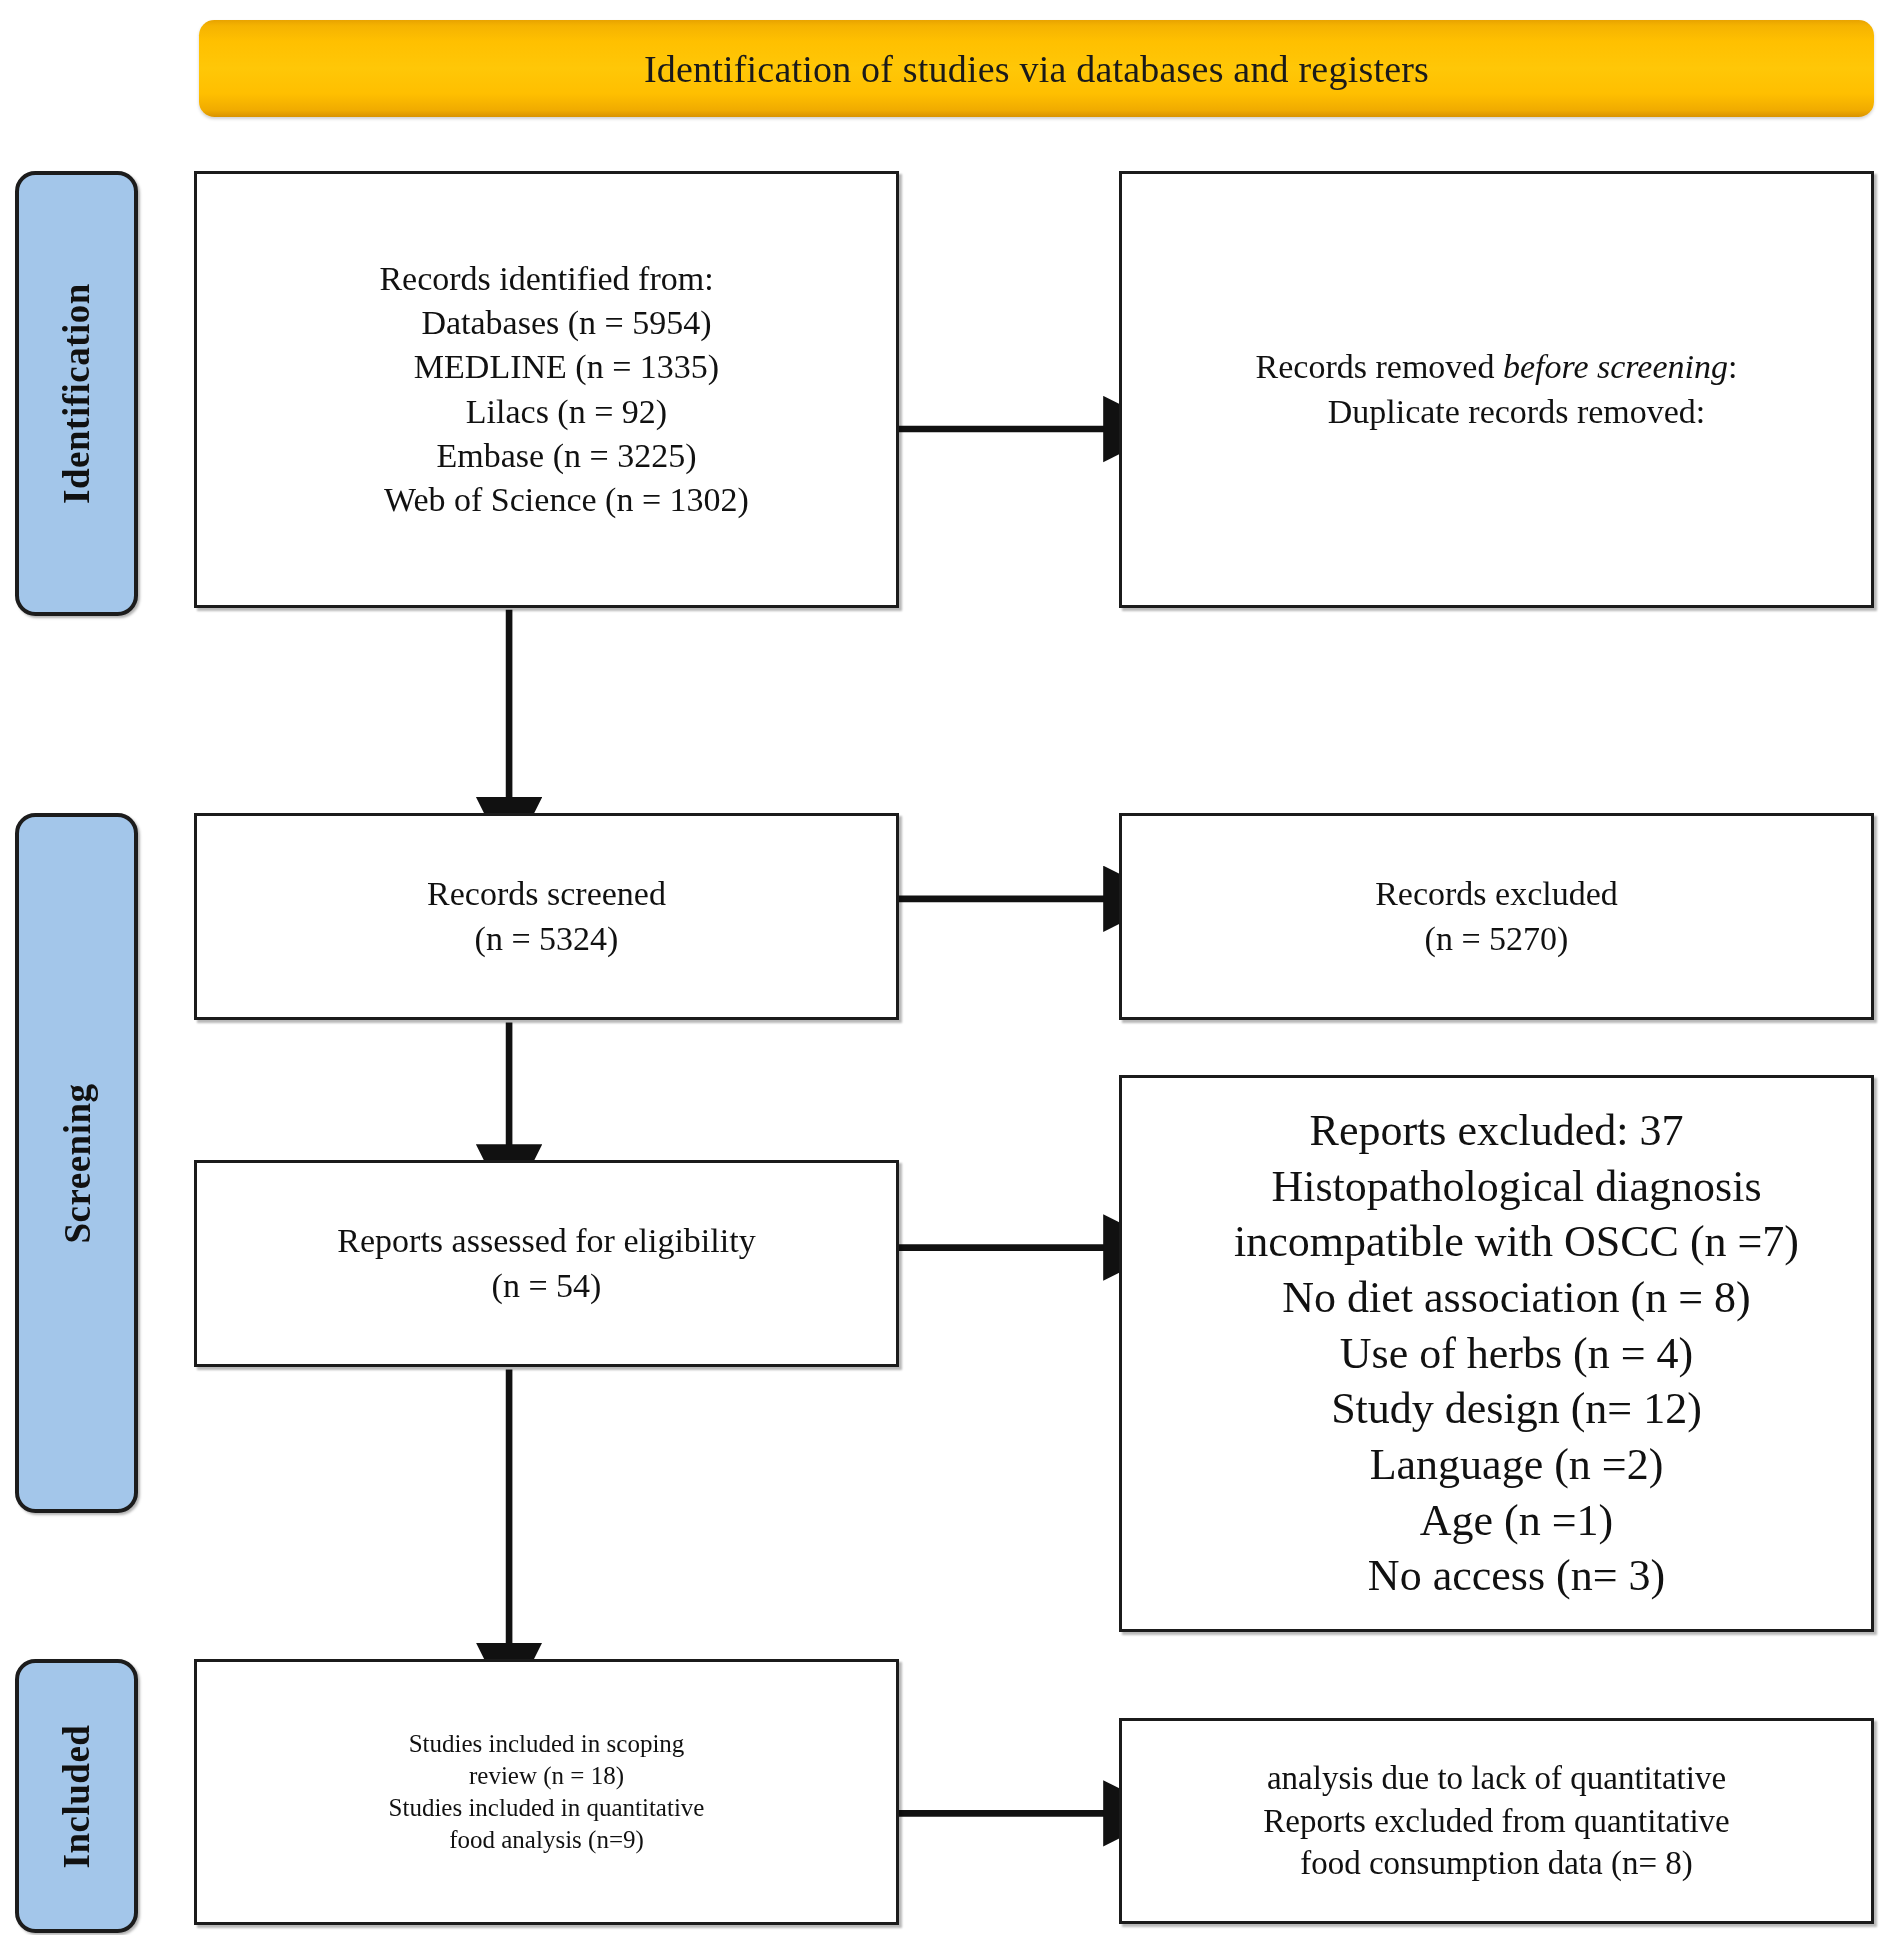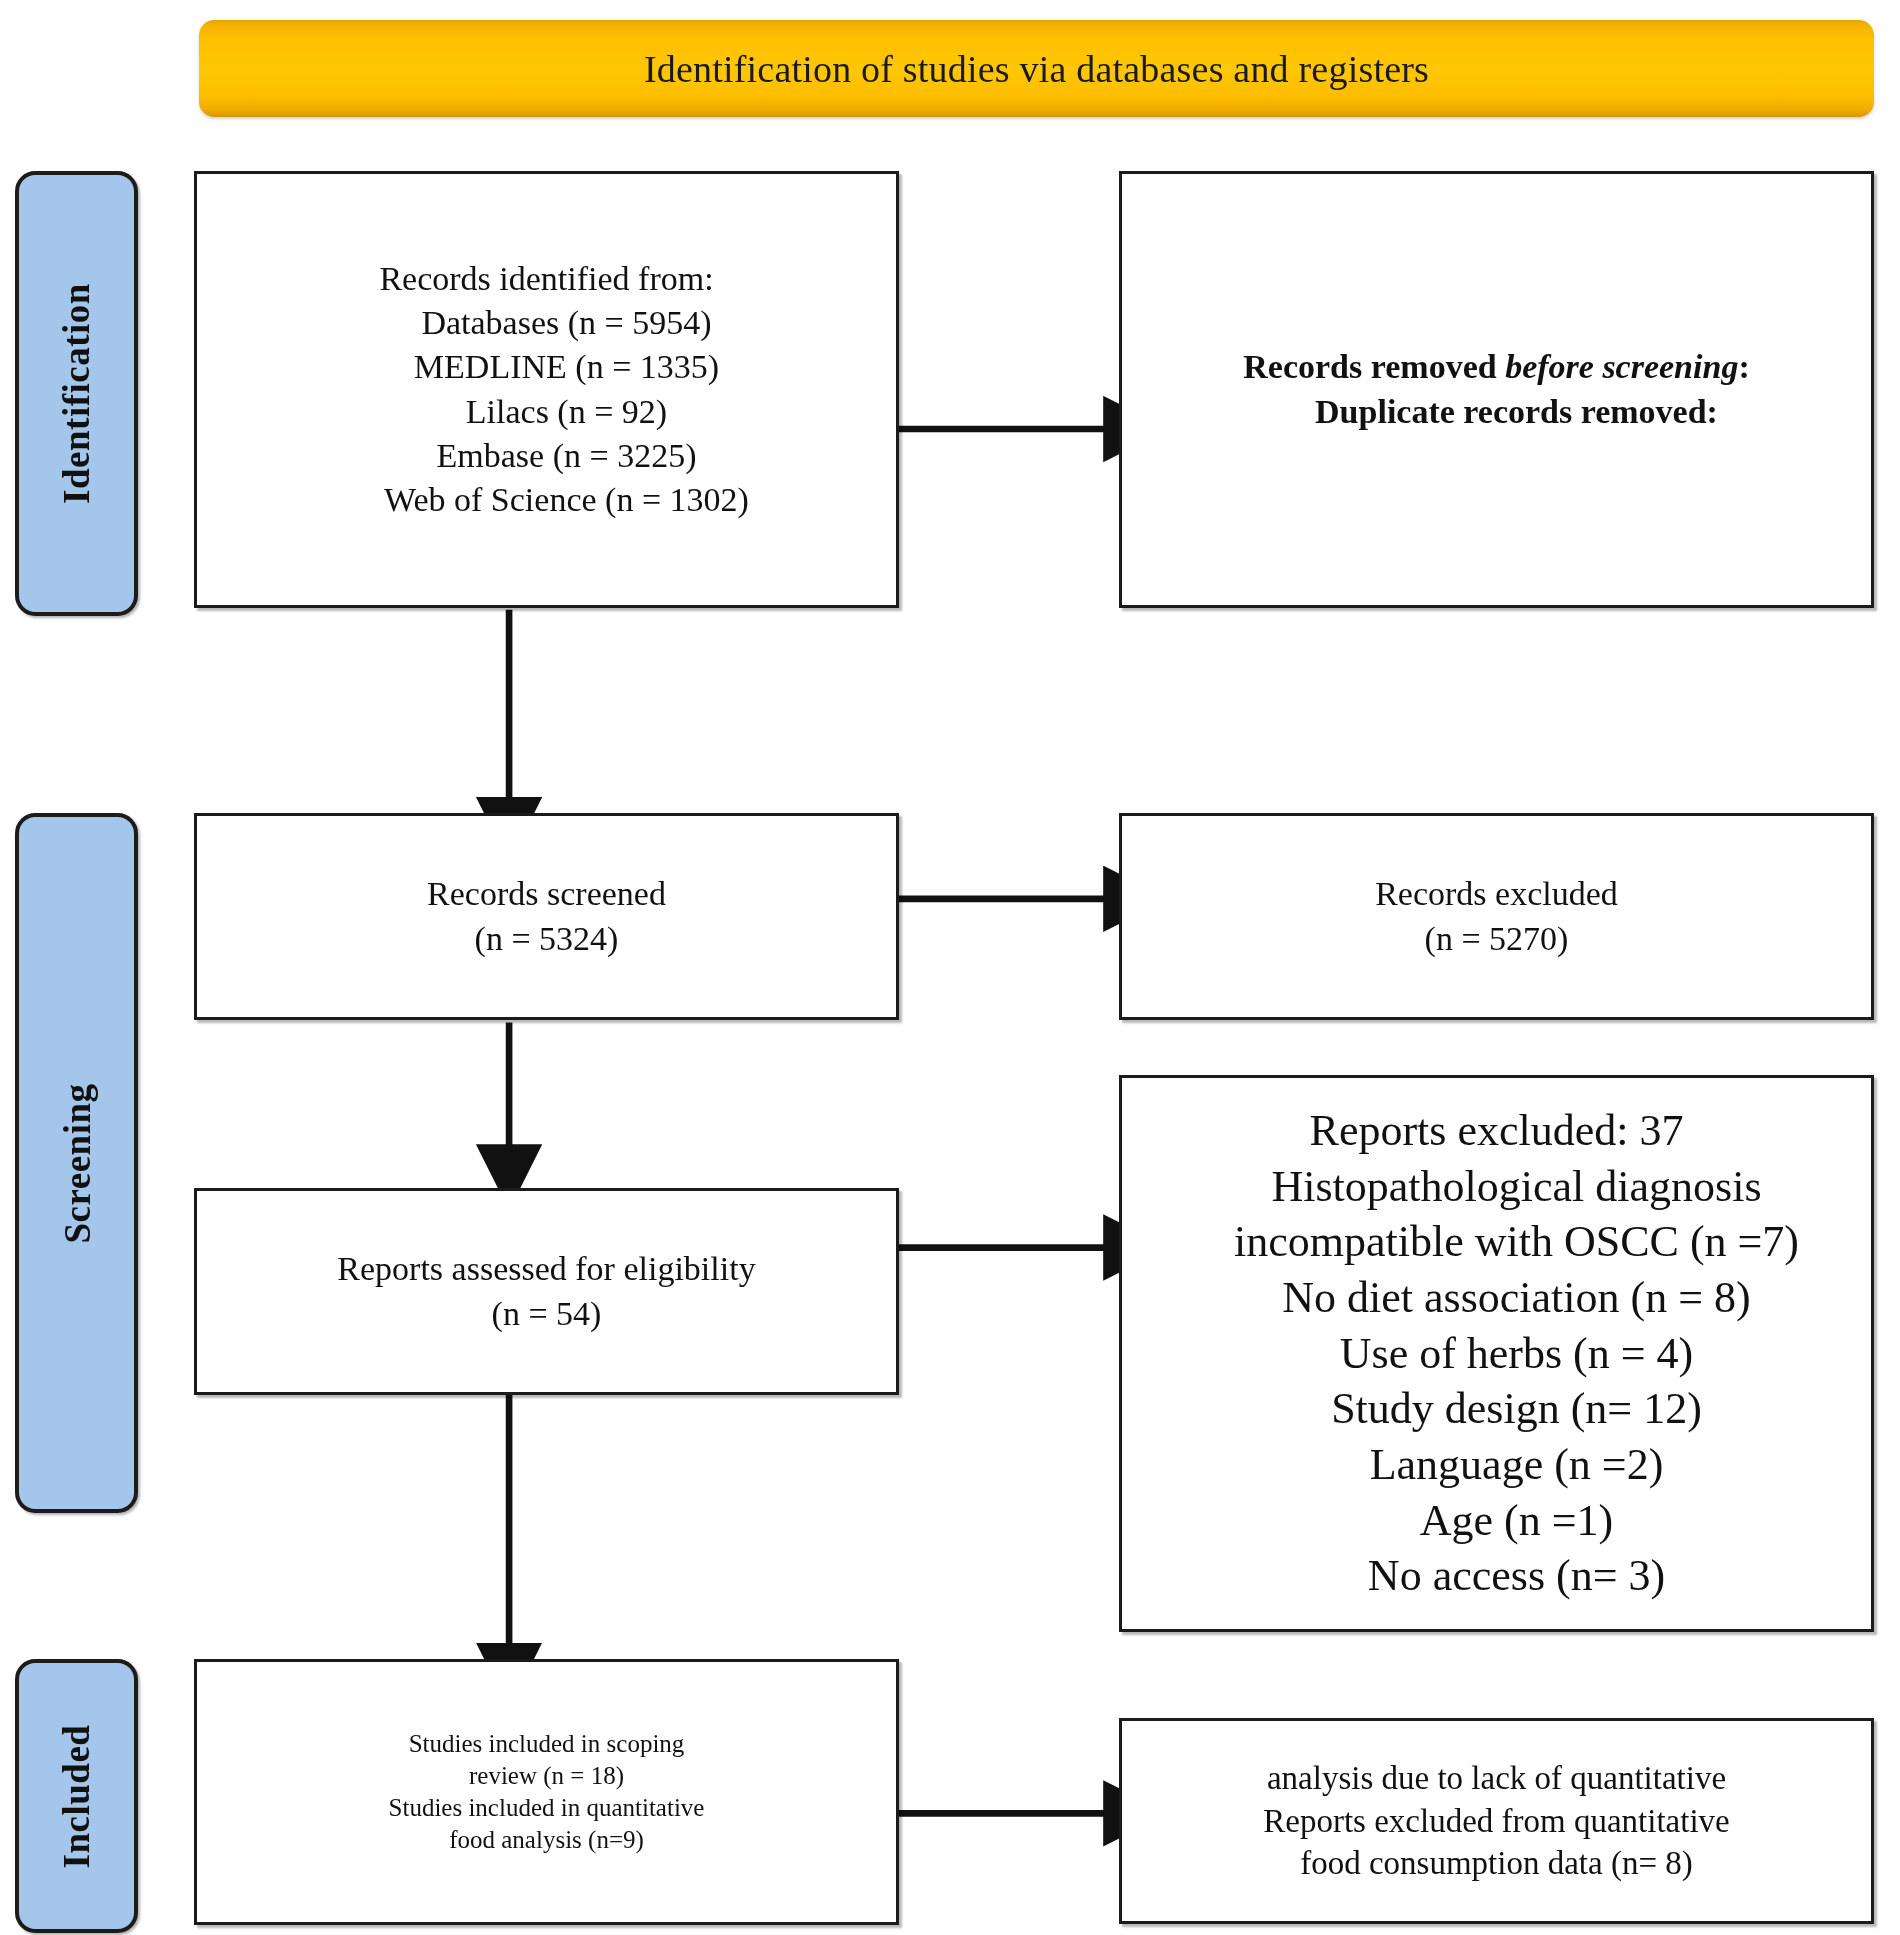--- a/index.html
+++ b/index.html
@@ -62,24 +62,24 @@
     line-height:1.30;
     color:#111;
     white-space:pre-wrap;
     text-align:center;
   }
   .fbox p.ind{padding-left:40px;}
   .fbox p i{font-style:italic;}
 
   
   #box-identified     {left:194px; top:171px;  width:705px; height:437px;}
-  #box-removed        {left:1119px;top:171px;  width:755px; height:437px;font-weight:bold;}
+  #box-removed        {left:1119px;top:171px;  width:755px; height:437px;}
   #box-screened       {left:194px; top:813px; width:705px; height:207px;}
   #box-excluded       {left:1119px;top:813px; width:755px; height:207px;}
-  #box-eligibility    {left:194px; top:1160px; width:705px; height:207px;margin-top:28px;}
+  #box-eligibility    {left:194px; top:1160px; width:705px; height:207px;}
   #box-reports-excl   {left:1119px;top:1075px; width:755px; height:557px;}
   #box-included       {left:194px; top:1659px; width:705px; height:266px;}
   #box-excl-quant     {left:1119px;top:1718px; width:755px; height:206px;}
 
   #box-reports-excl p{font-size:44px;line-height:1.265;}
   #box-reports-excl .lines{padding:0 15.3px;}
   #box-included p{font-size:25px;line-height:1.28;}
   #box-excl-quant p{font-size:33px;line-height:1.30;}
 
   

